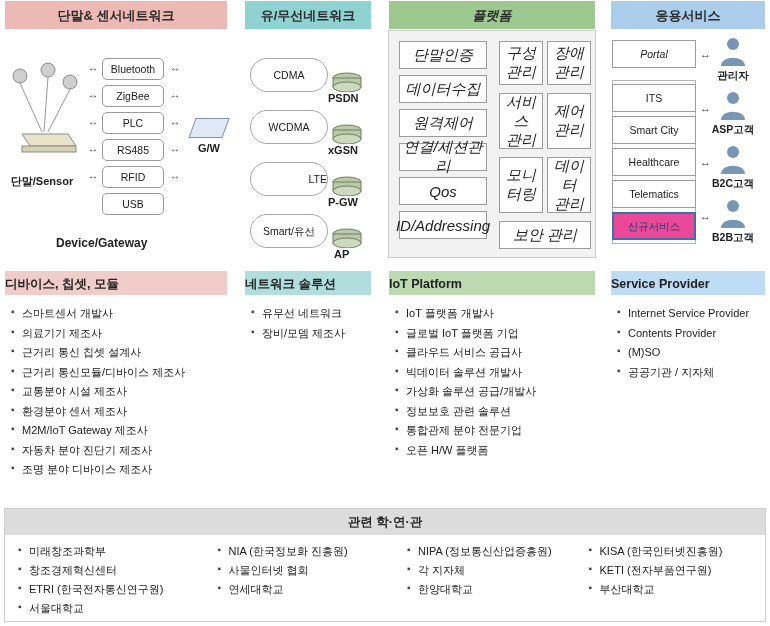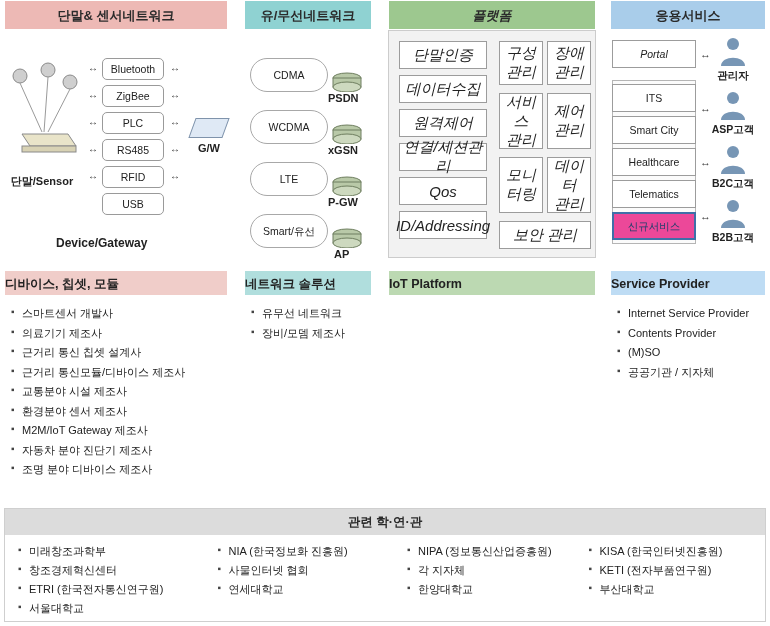--- a/index.html
+++ b/index.html
@@ -164,21 +164,21 @@
       <div class="devgw-label">Device/Gateway</div>
     </div>
   </div>
 
   <div class="col" id="c2">
     <div class="hdr teal">유/무선네트워크</div>
     <div class="body">
 
       <div class="cloud" style="left:6px;top:28px;">CDMA</div>
       <div class="cloud" style="left:6px;top:80px;">WCDMA</div>
-      <div class="cloud" style="left:6px;top:132px;">LTE</div>
+      <div class="cloud" style="left:6px;top:132px;text-align:right;">LTE</div>
       <div class="cloud" style="left:6px;top:184px;">Smart/유선</div>
 
       <svg class="router" style="left:86px;top:42px;" viewBox="0 0 34 20">
           <ellipse cx="17" cy="6" rx="14" ry="5" fill="#b9c9a8" stroke="#6f7f60"></ellipse>
           <rect x="3" y="6" width="28" height="9" fill="#b9c9a8" stroke="#6f7f60"></rect>
           <ellipse cx="17" cy="15" rx="14" ry="5" fill="#cdd9bf" stroke="#6f7f60"></ellipse>
         </svg>
       <div class="rtag" style="left:84px;top:62px;">PSDN</div>
 
       <svg class="router" style="left:86px;top:94px;" viewBox="0 0 34 20">
@@ -298,20 +298,30 @@
   <div class="band2" id="b2">
     <div class="b2hdr teal">네트워크 솔루션</div>
     <ul class="blist">
       <li>유무선 네트워크</li>
       <li>장비/모뎀 제조사</li>
     </ul>
   </div>
 
   <div class="band2" id="b3">
     <div class="b2hdr green">IoT Platform</div>
+    <ul class="blist">
+      <li>IoT 플랫폼 개발사</li>
+      <li>글로벌 IoT 플랫폼 기업</li>
+      <li>클라우드 서비스 공급사</li>
+      <li>빅데이터 솔루션 개발사</li>
+      <li>가상화 솔루션 공급/개발사</li>
+      <li>정보보호 관련 솔루션</li>
+      <li>통합관제 분야 전문기업</li>
+      <li>오픈 H/W 플랫폼</li>
+    </ul>
   </div>
 
   <div class="band2" id="b4">
     <div class="b2hdr blue">Service Provider</div>
     <ul class="blist">
       <li>Internet Service Provider</li>
       <li>Contents Provider</li>
       <li>(M)SO</li>
       <li>공공기관 / 지자체</li>
     </ul>

